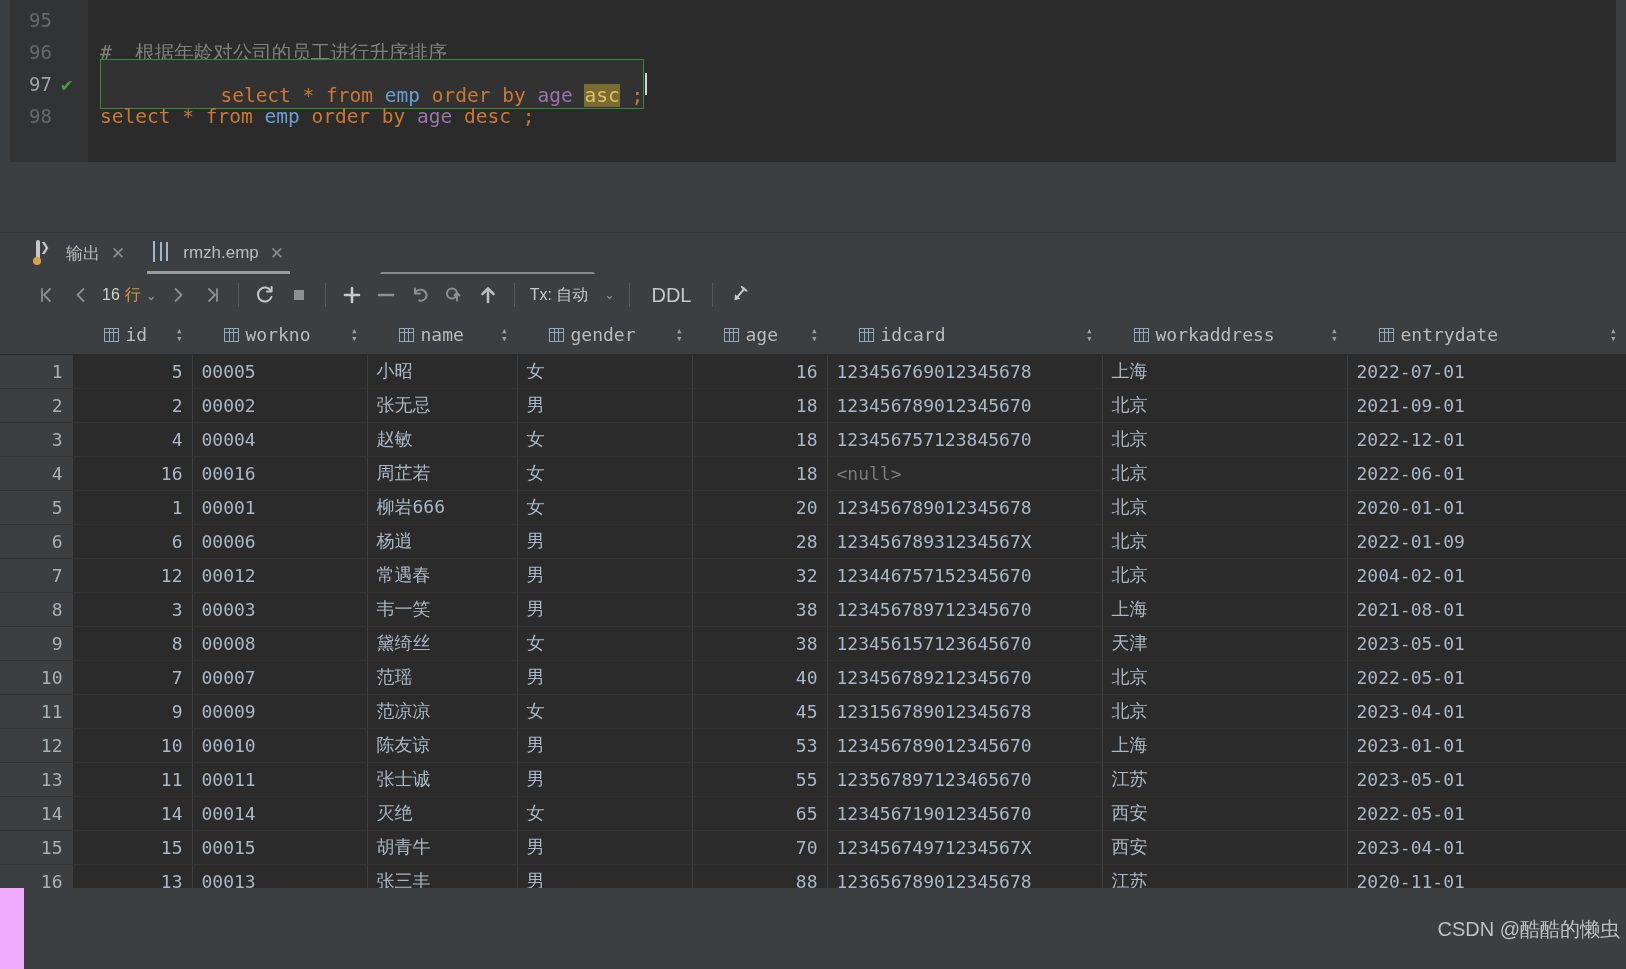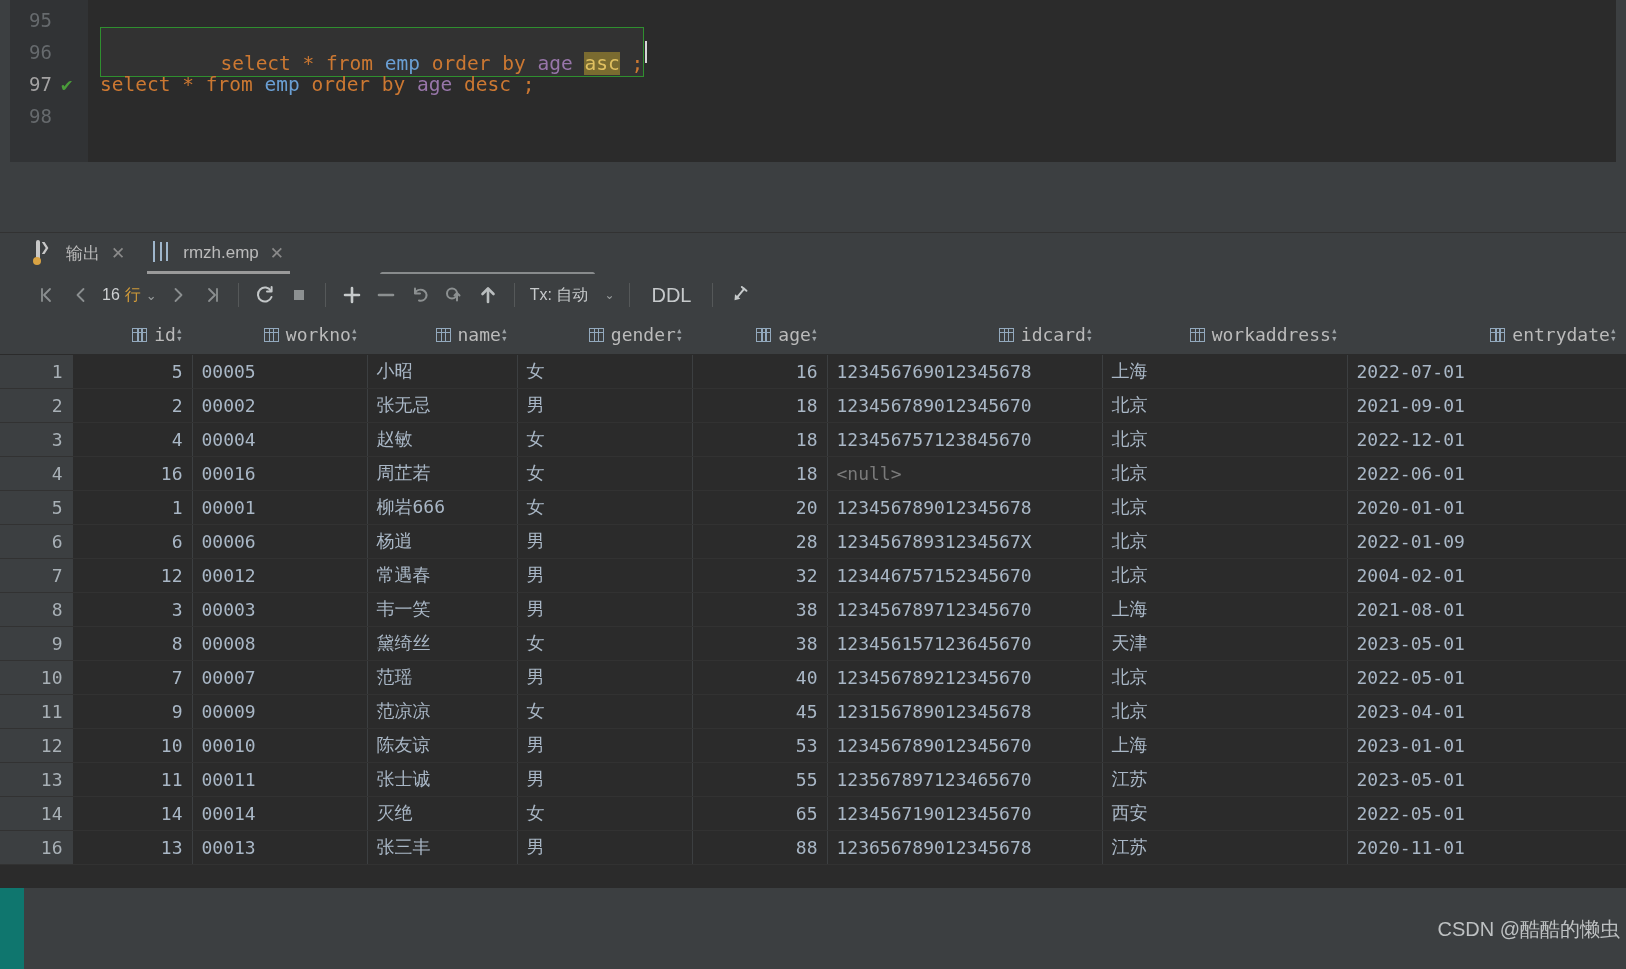--- a/index.html
+++ b/index.html
@@ -2,21 +2,21 @@
 <html><head>
 <meta charset="utf-8">
 <style>
   * { box-sizing: border-box; margin: 0; padding: 0; }
   html, body {
     width: 1626px; height: 969px;
     background: #3c3f41;
     font-family: "Liberation Sans", sans-serif;
     overflow: hidden;
   }
-  #app { position: relative; width: 1434px; height: 969px; background: #0f766e; }
+  #app { position: relative; width: 1434px; height: 969px; background: #f0abfc; }
 
   
   .editor {
     position: absolute; left: 0; top: 0; width: 1626px; height: 162px;
     background: #2b2b2b;
     display: flex;
   }
   .gutter {
     width: 78px; height: 162px; background: #313335;
     border-right: 1px solid #313335;
@@ -150,21 +150,21 @@
     font-size: 18px;
     height: 34px;
     padding: 0 9px;
     white-space: nowrap; overflow: hidden;
   }
   table.grid thead th {
     background: #3c3f41; color: #bbbbbb; height: 38px;
     font-weight: normal; border-bottom: 1px solid #2b2b2b;
     font-family: "DejaVu Sans Mono", monospace; font-size: 18px;
   }
-  .th-inner { display: flex; align-items: center; justify-content: flex-end; padding-left: 22px; }
+  .th-inner { display: flex; align-items: center; justify-content: space-between; padding-left: 22px; }
   .th-left { display: flex; align-items: center; gap: 7px; }
   .th-colicon {
     width: 15px; height: 14px; border: 1.4px solid #93a9bd; position: relative; flex: none;
   }
   .th-colicon::before { content:""; position:absolute; left:0; right:0; top:3px; height:1.4px; background:#93a9bd; }
   .th-colicon::after { content:""; position:absolute; top:0; bottom:0; left:4px; width:1.4px; background:#93a9bd; box-shadow:4px 0 0 #93a9bd; }
   .sortarrows { color: #9aa0a4; font-size: 11px; line-height: 8px; text-align: center; flex: none; }
   .rownum-th { background: #3c3f41 !important; border-right: 1px solid #2b2b2b; }
 
   td.rownum {
@@ -225,20 +225,23 @@
       </div>
       <div class="gutter-row">
         <span class="gnum">98</span>
         <span class="check" style="visibility:hidden;">✔</span>
       </div>
     </div>
 
     <div class="code-area">
       <div class="code-line"></div>
 
+      <div class="code-line">
+        <span class="comment">#  根据年龄对公司的员工进行升序排序</span>
+      </div>
 
       <div class="code-line highlighted">
         <span class="inner">
           <span class="kw">select</span><span class="op"> </span><span class="star">*</span><span class="op"> </span><span class="kw">from</span><span class="op"> </span><span class="tbl">emp</span><span class="op"> </span><span class="kw">order</span><span class="op"> </span><span class="kw">by</span><span class="op"> </span><span class="col">age</span><span class="op"> </span><span class="sel">asc</span><span class="op"> </span><span class="semi">;</span></span><span class="caret"></span>
       </div>
 
       <div class="code-line">
         <span class="kw">select</span><span class="op"> </span><span class="star">*</span><span class="op"> </span><span class="kw">from</span><span class="op"> </span><span class="tbl">emp</span><span class="op"> </span><span class="kw">order</span><span class="op"> </span><span class="kw">by</span><span class="op"> </span><span class="col">age</span><span class="op"> </span><span class="kw">desc</span><span class="op"> </span><span class="semi">;</span>
       </div>
     </div>
@@ -601,20 +604,31 @@
             <td class="num">14</td>
             <td class="txt">00014</td>
             <td class="cjk">灭绝</td>
             <td class="cjk">女</td>
             <td class="num">65</td>
             <td class="txt">123456719012345670</td>
             <td class="cjk">西安</td>
             <td class="txt">2022-05-01</td>
           </tr>
           <tr>
+            <td class="rownum">15</td>
+            <td class="num">15</td>
+            <td class="txt">00015</td>
+            <td class="cjk">胡青牛</td>
+            <td class="cjk">男</td>
+            <td class="num">70</td>
+            <td class="txt">12345674971234567X</td>
+            <td class="cjk">西安</td>
+            <td class="txt">2023-04-01</td>
+          </tr>
+          <tr>
             <td class="rownum">16</td>
             <td class="num">13</td>
             <td class="txt">00013</td>
             <td class="cjk">张三丰</td>
             <td class="cjk">男</td>
             <td class="num">88</td>
             <td class="txt">123656789012345678</td>
             <td class="cjk">江苏</td>
             <td class="txt">2020-11-01</td>
           </tr>

